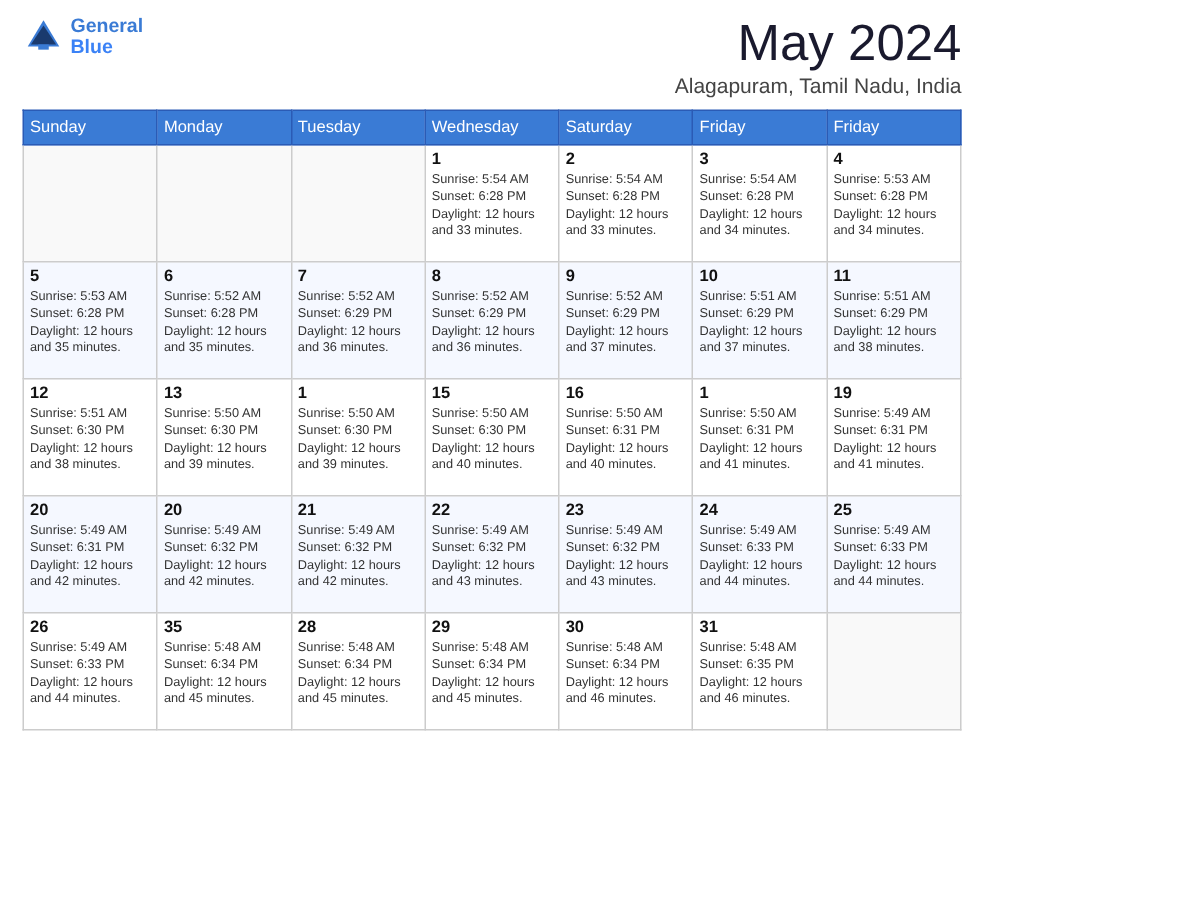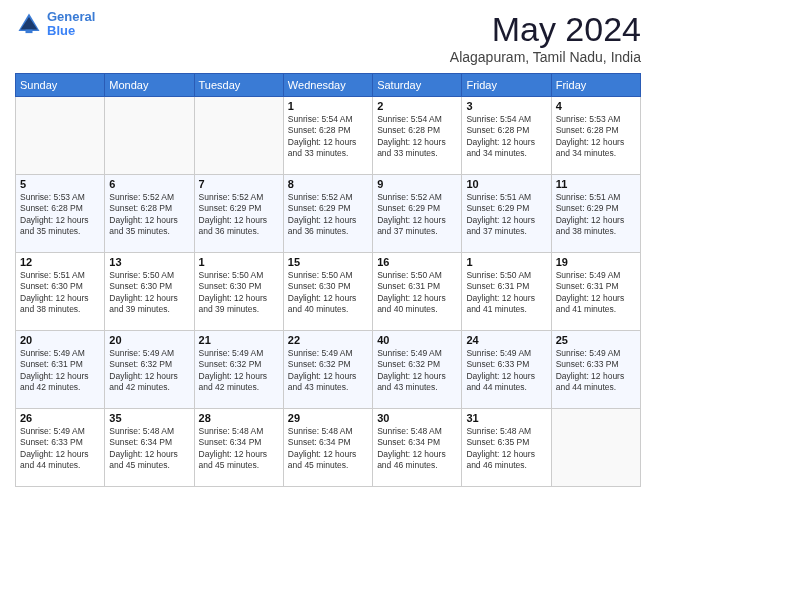--- a/index.html
+++ b/index.html
@@ -289,21 +289,21 @@
 and 42 minutes.</div>
           </td>
           <td>
             <div class="day-num">22</div>
             <div class="day-info" style="white-space: pre-line;">Sunrise: 5:49 AM
 Sunset: 6:32 PM
 Daylight: 12 hours
 and 43 minutes.</div>
           </td>
           <td>
-            <div class="day-num">40</div>
+            <div class="day-num">23</div>
             <div class="day-info" style="white-space: pre-line;">Sunrise: 5:49 AM
 Sunset: 6:32 PM
 Daylight: 12 hours
 and 43 minutes.</div>
           </td>
           <td>
             <div class="day-num">24</div>
             <div class="day-info" style="white-space: pre-line;">Sunrise: 5:49 AM
 Sunset: 6:33 PM
 Daylight: 12 hours

